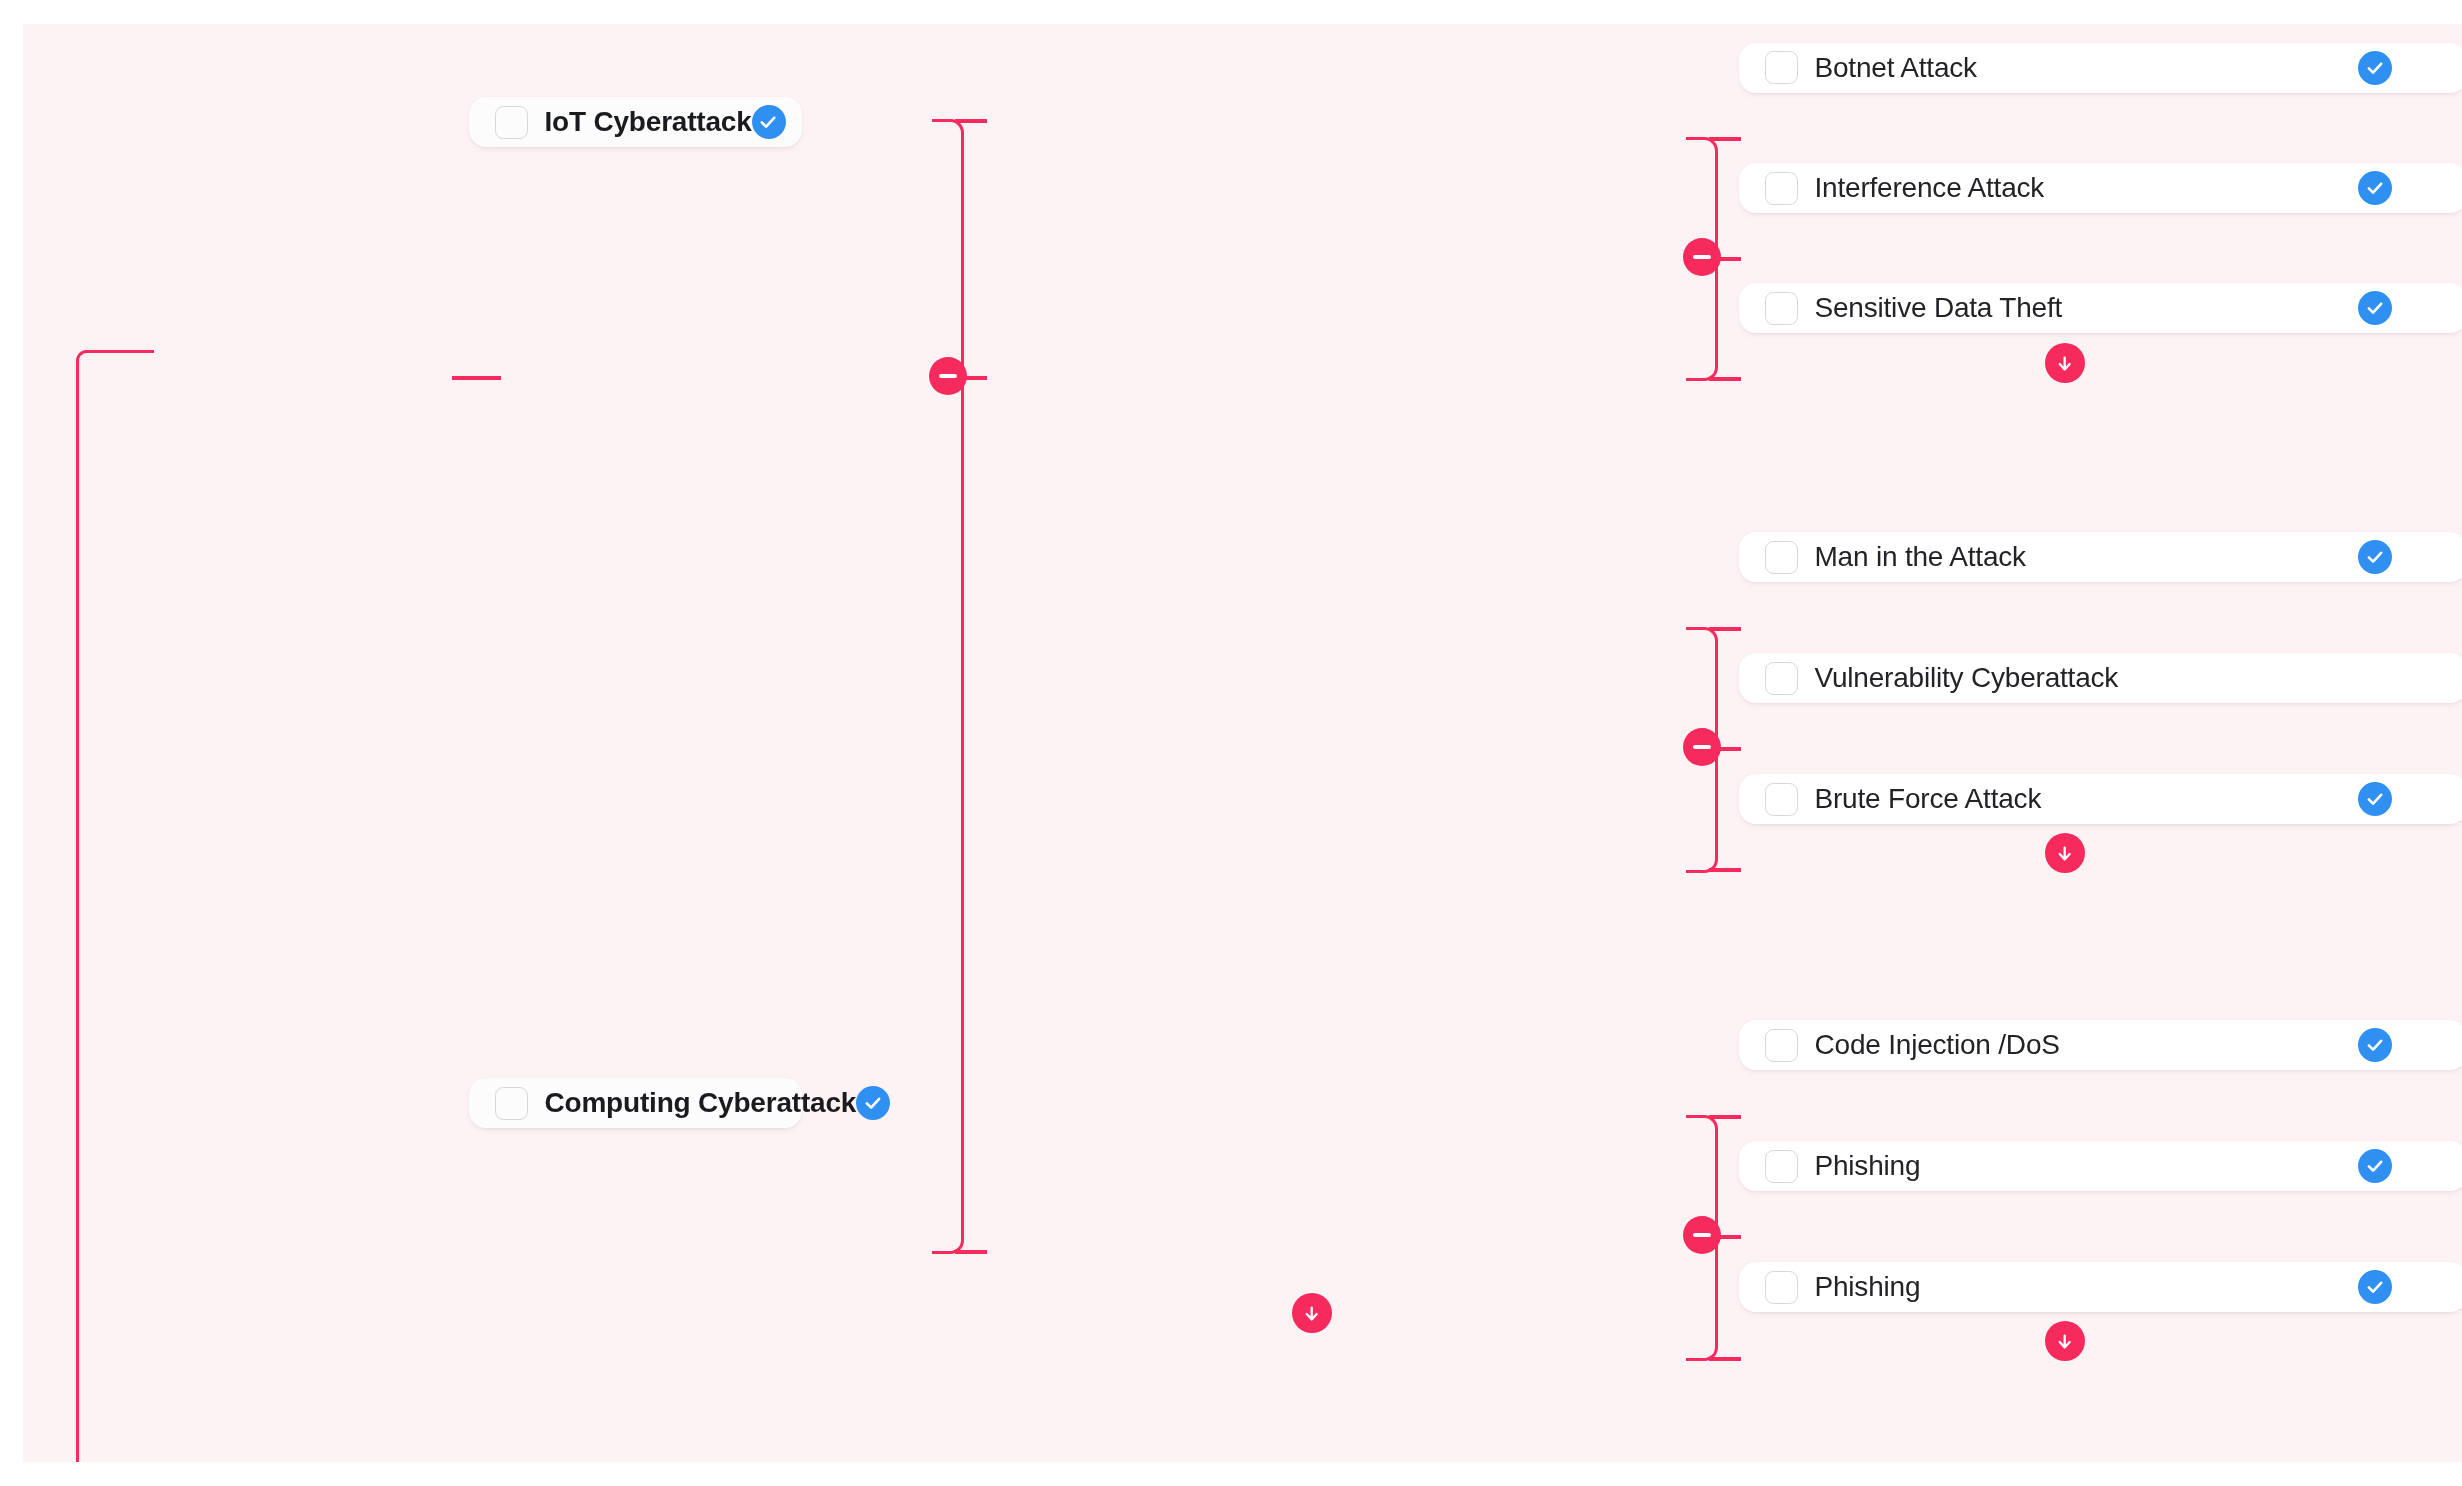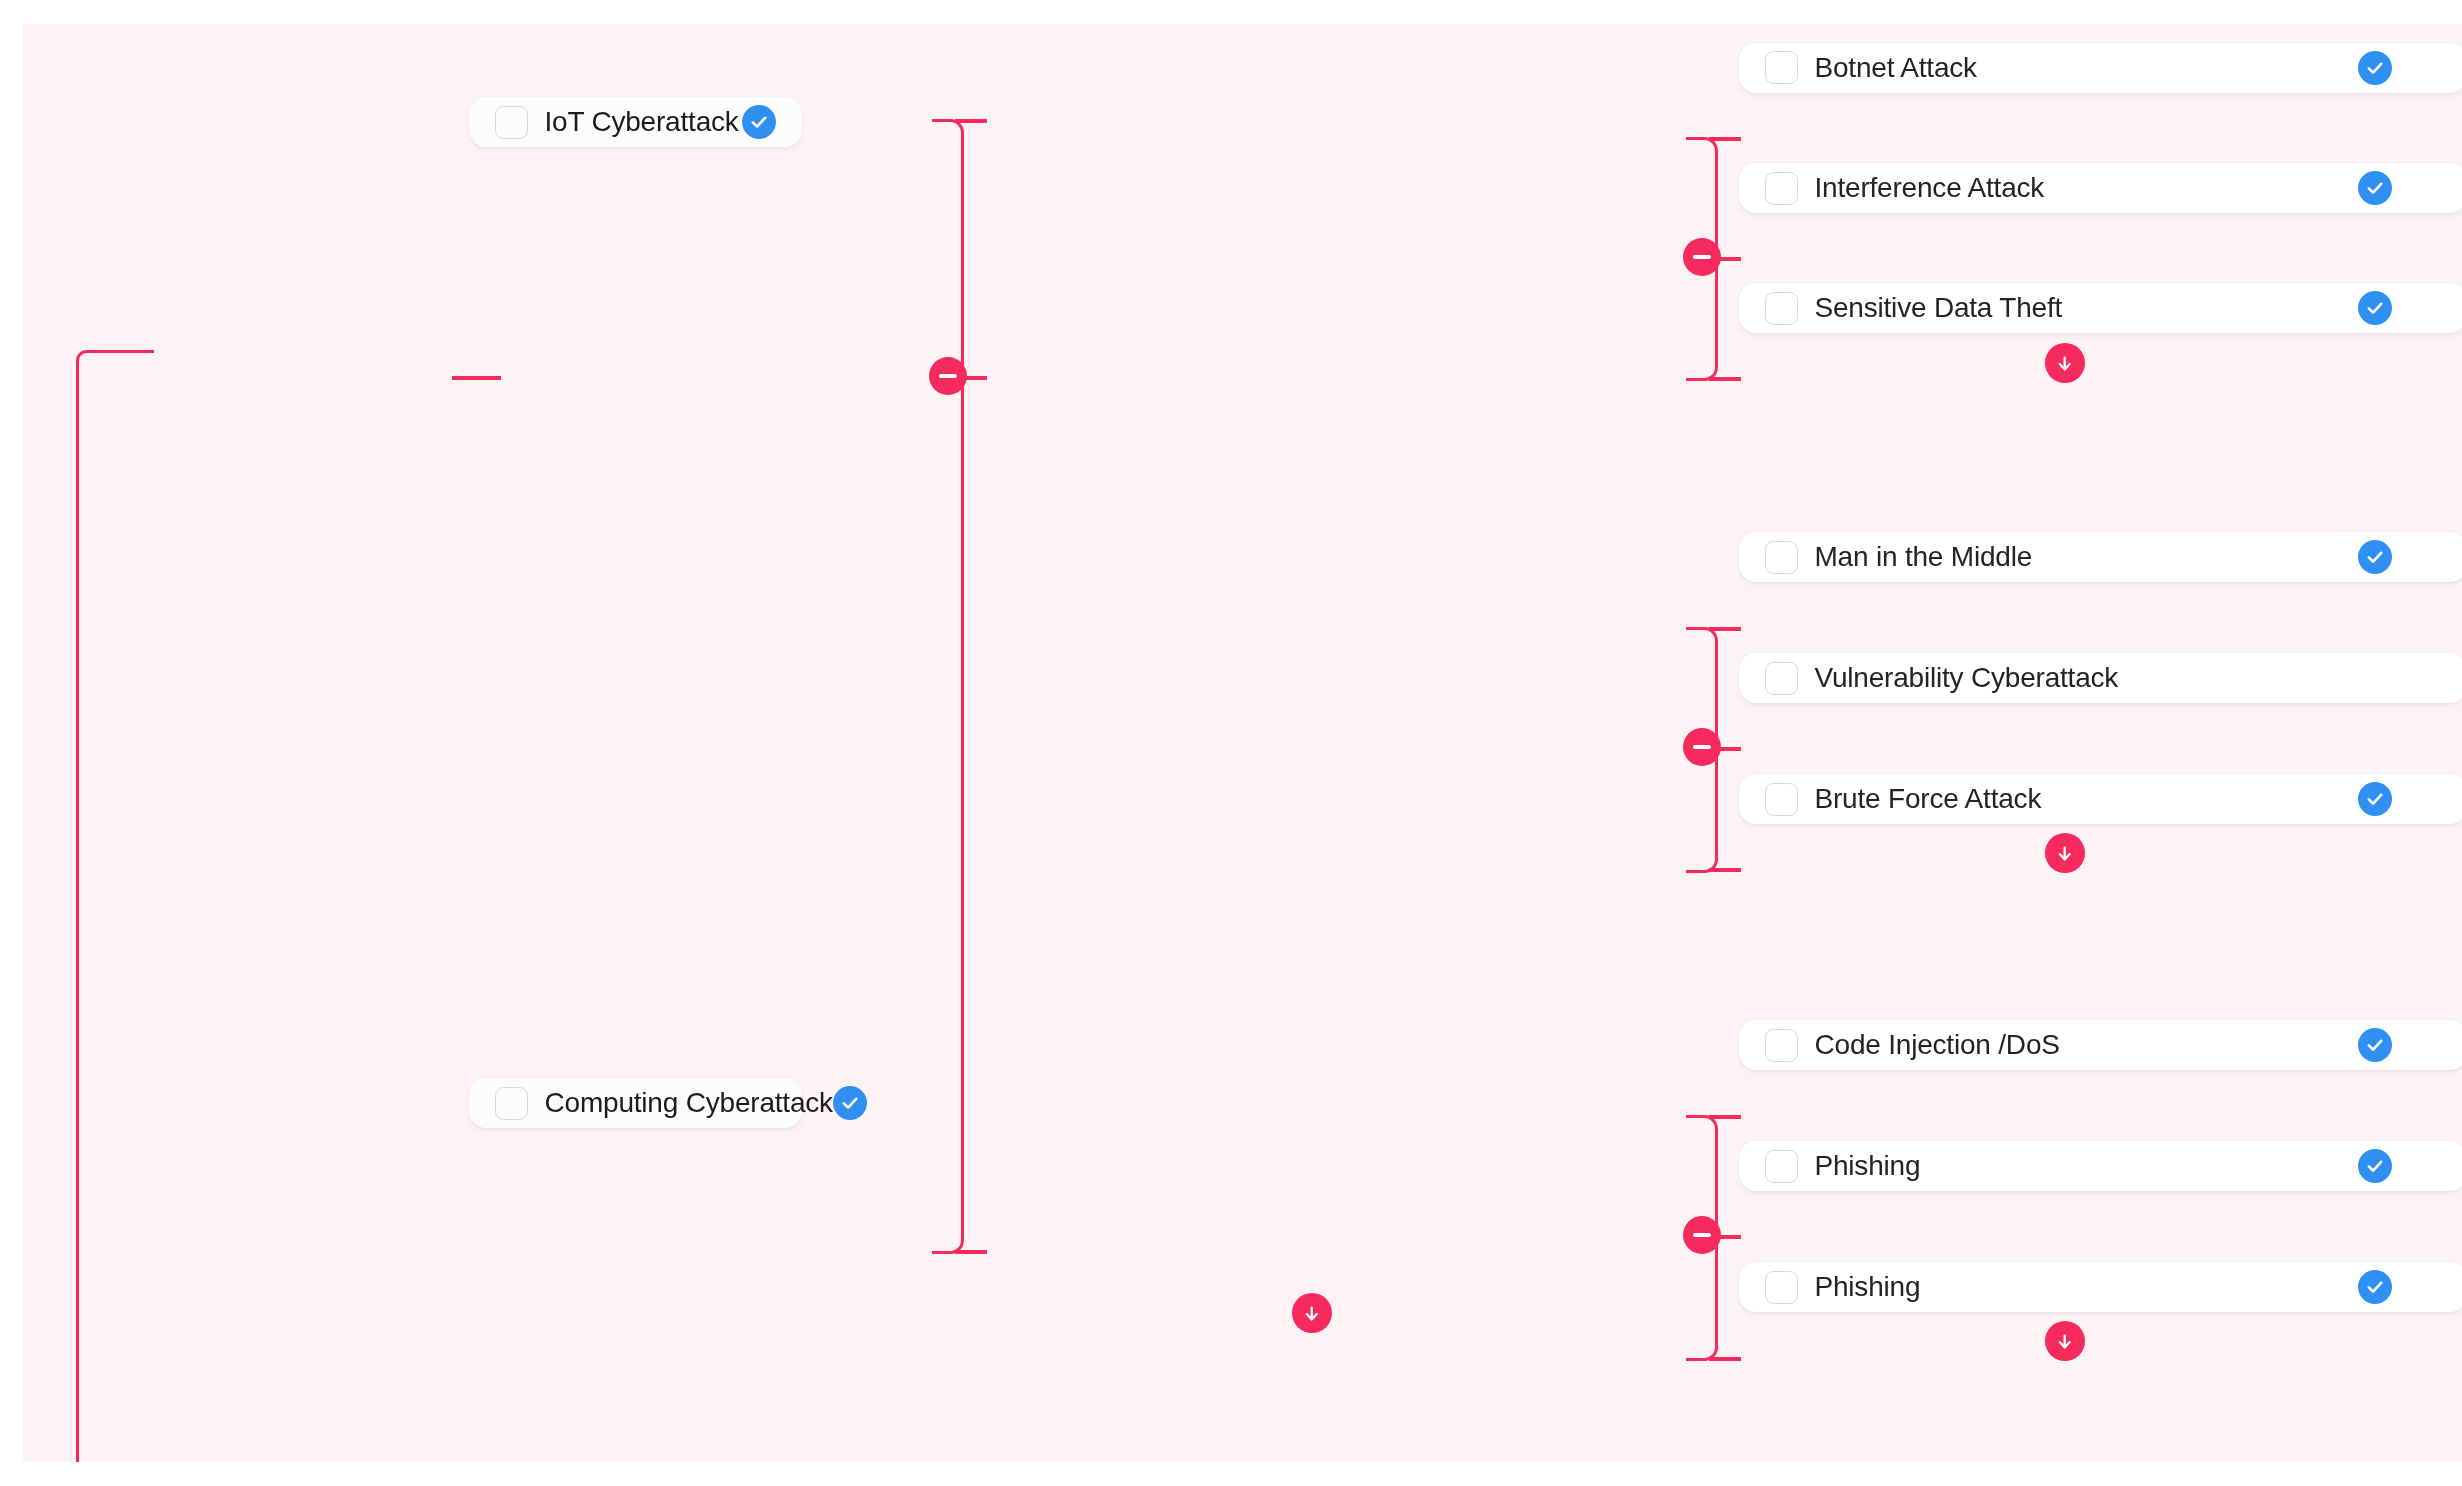--- a/index.html
+++ b/index.html
@@ -49,21 +49,21 @@
     margin-right: 17px;
   }
 
   .node-label {
     font-size: 28px;
     color: #1b1b1f;
     white-space: nowrap;
     letter-spacing: -0.2px;
   }
   .node.level1 .node-label,
-  .node.level2 .node-label { font-weight: normal; }
+  .node.level2 .node-label { font-weight: bold; }
   .node.leaf   .node-label { font-weight: normal; color: #232327; }
 
   .node-badge {
     width: 34px;
     height: 34px;
     border-radius: 50%;
     background: #2f90f2;
     flex: 0 0 auto;
     margin-left: 20px;
     position: relative;
@@ -232,21 +232,21 @@
   </div>
 
   <div class="down-btn" style="left:2022px; top:319px;">
     <svg width="21.4" height="21.4" viewBox="0 0 28 28">
       <path d="M14 6 L14 21 M7.5 14.5 L14 21.5 L20.5 14.5" stroke="#ffffff" stroke-width="3" fill="none" stroke-linecap="round" stroke-linejoin="round"></path>
     </svg>
   </div>
 
   <div class="node leaf" style="left:1716px; top:508px; width:728px; height:50px;">
     <span class="node-check-box"></span>
-    <span class="node-label">Man in the Middle</span>
+    <span class="node-label">Man in the Attack</span>
     <span class="node-badge" style="margin-left:auto; margin-right:49px;">
       <svg width="20" height="20" viewBox="0 0 26 26">
         <path d="M5 13.5 L10.5 19 L21 7.5" stroke="#ffffff" stroke-width="3.4" fill="none" stroke-linecap="round" stroke-linejoin="round"></path>
       </svg>
     </span>
   </div>
 
   <div class="node leaf" style="left:1716px; top:629px; width:728px; height:50px;">
     <span class="node-check-box"></span>
     <span class="node-label">Vulnerability Cyberattack</span>

